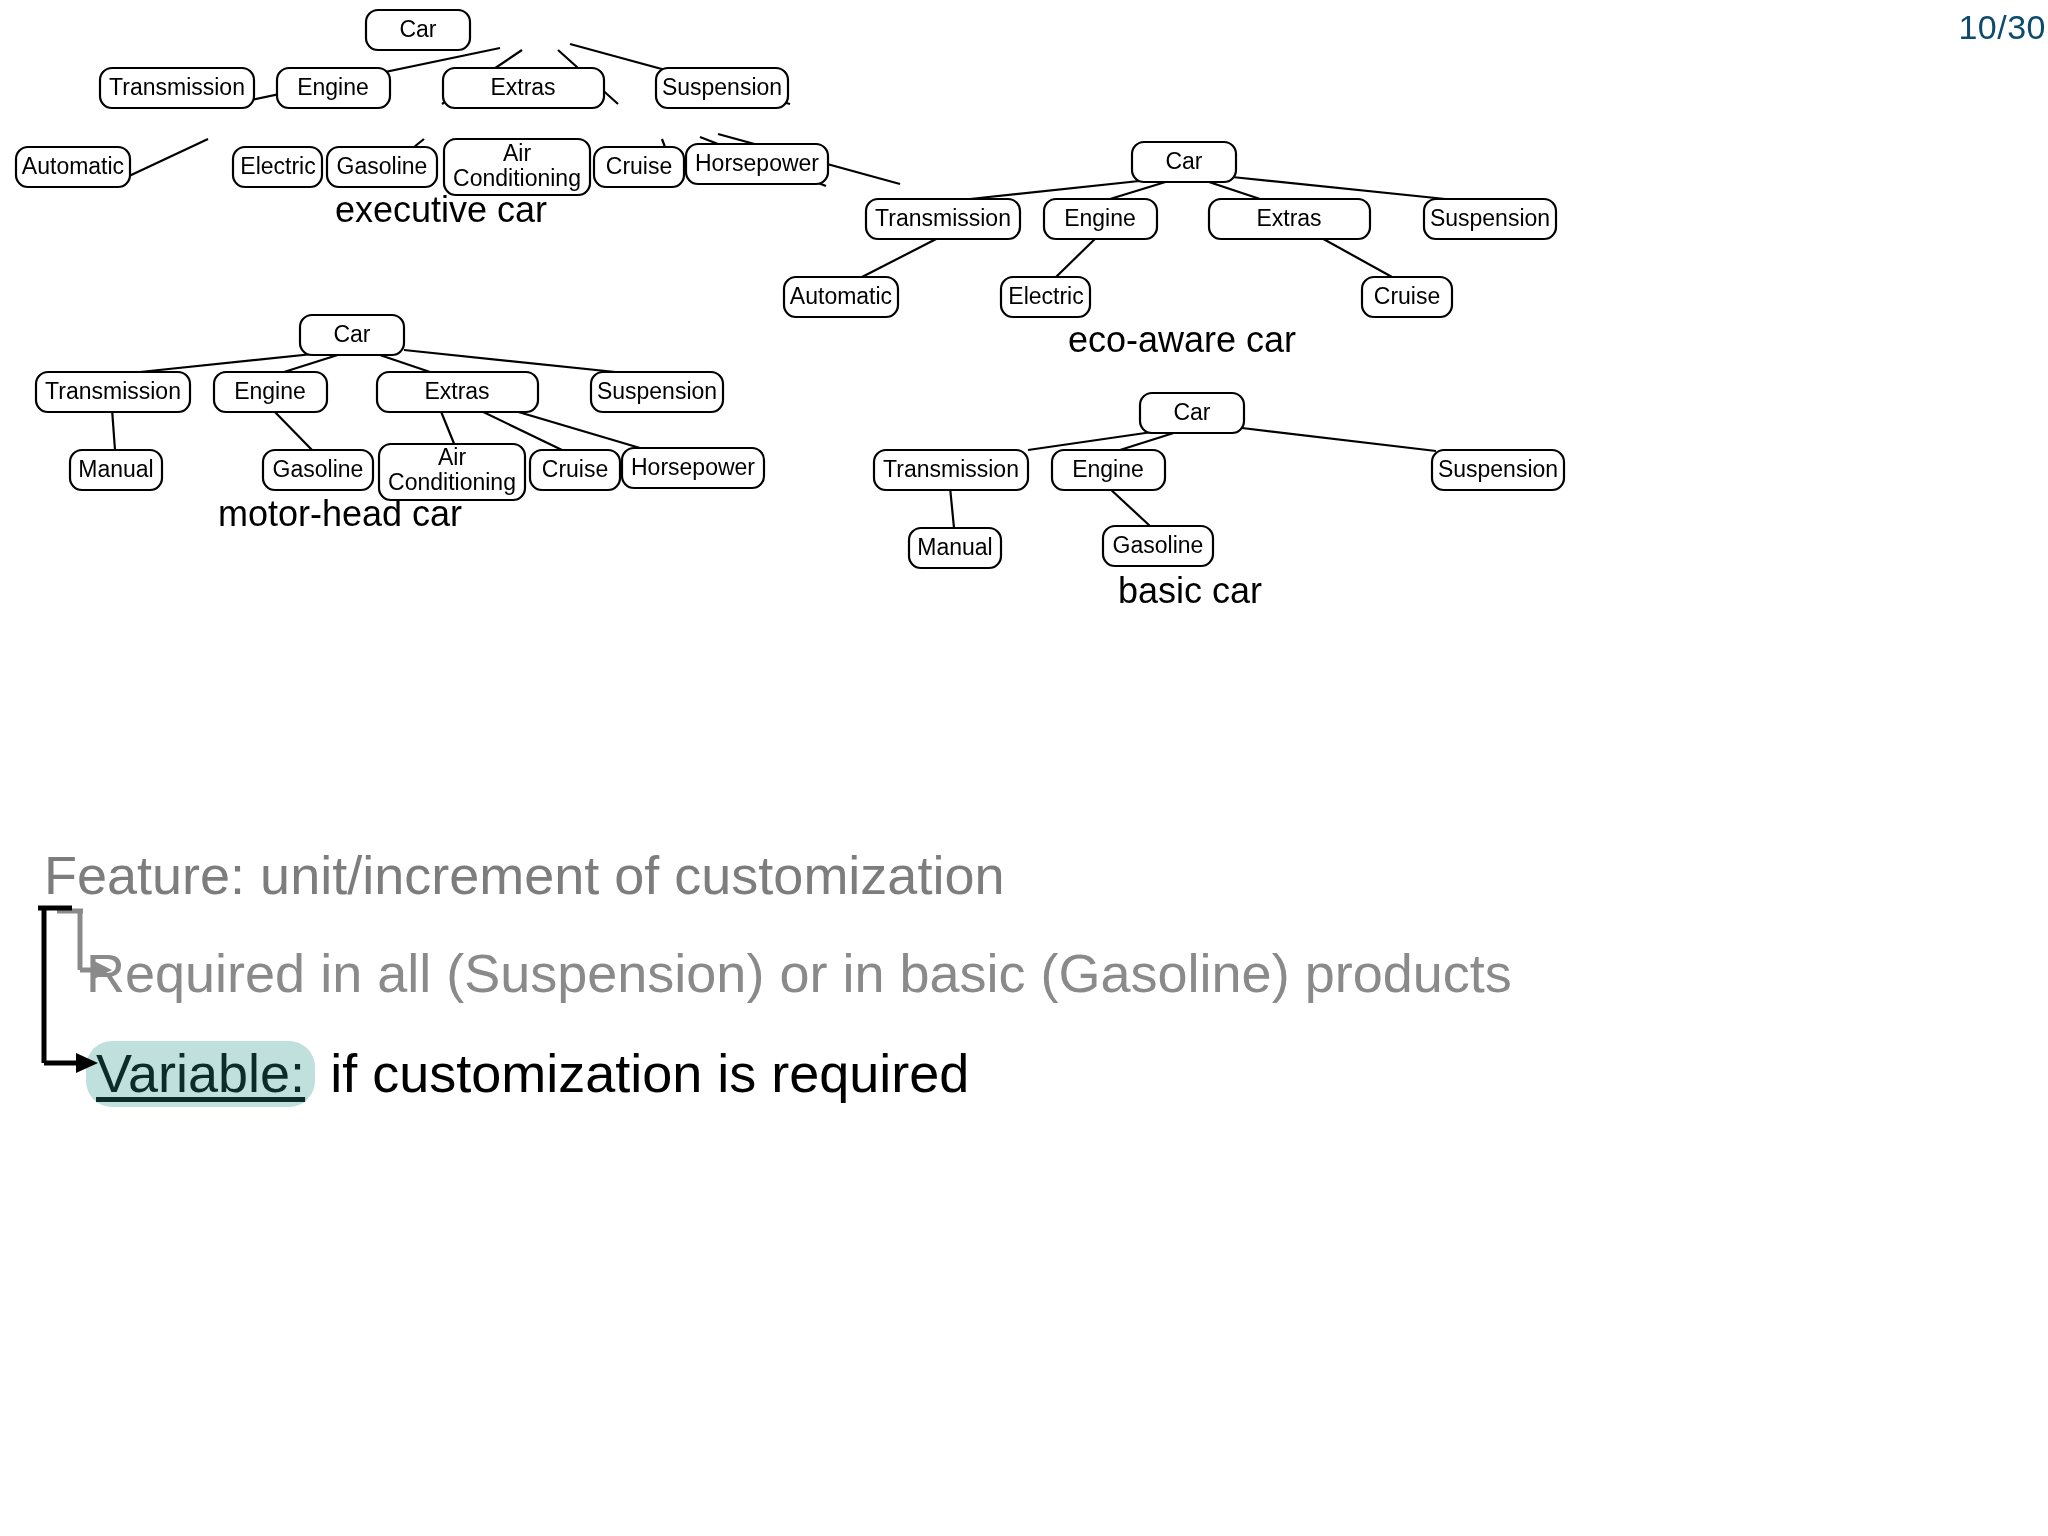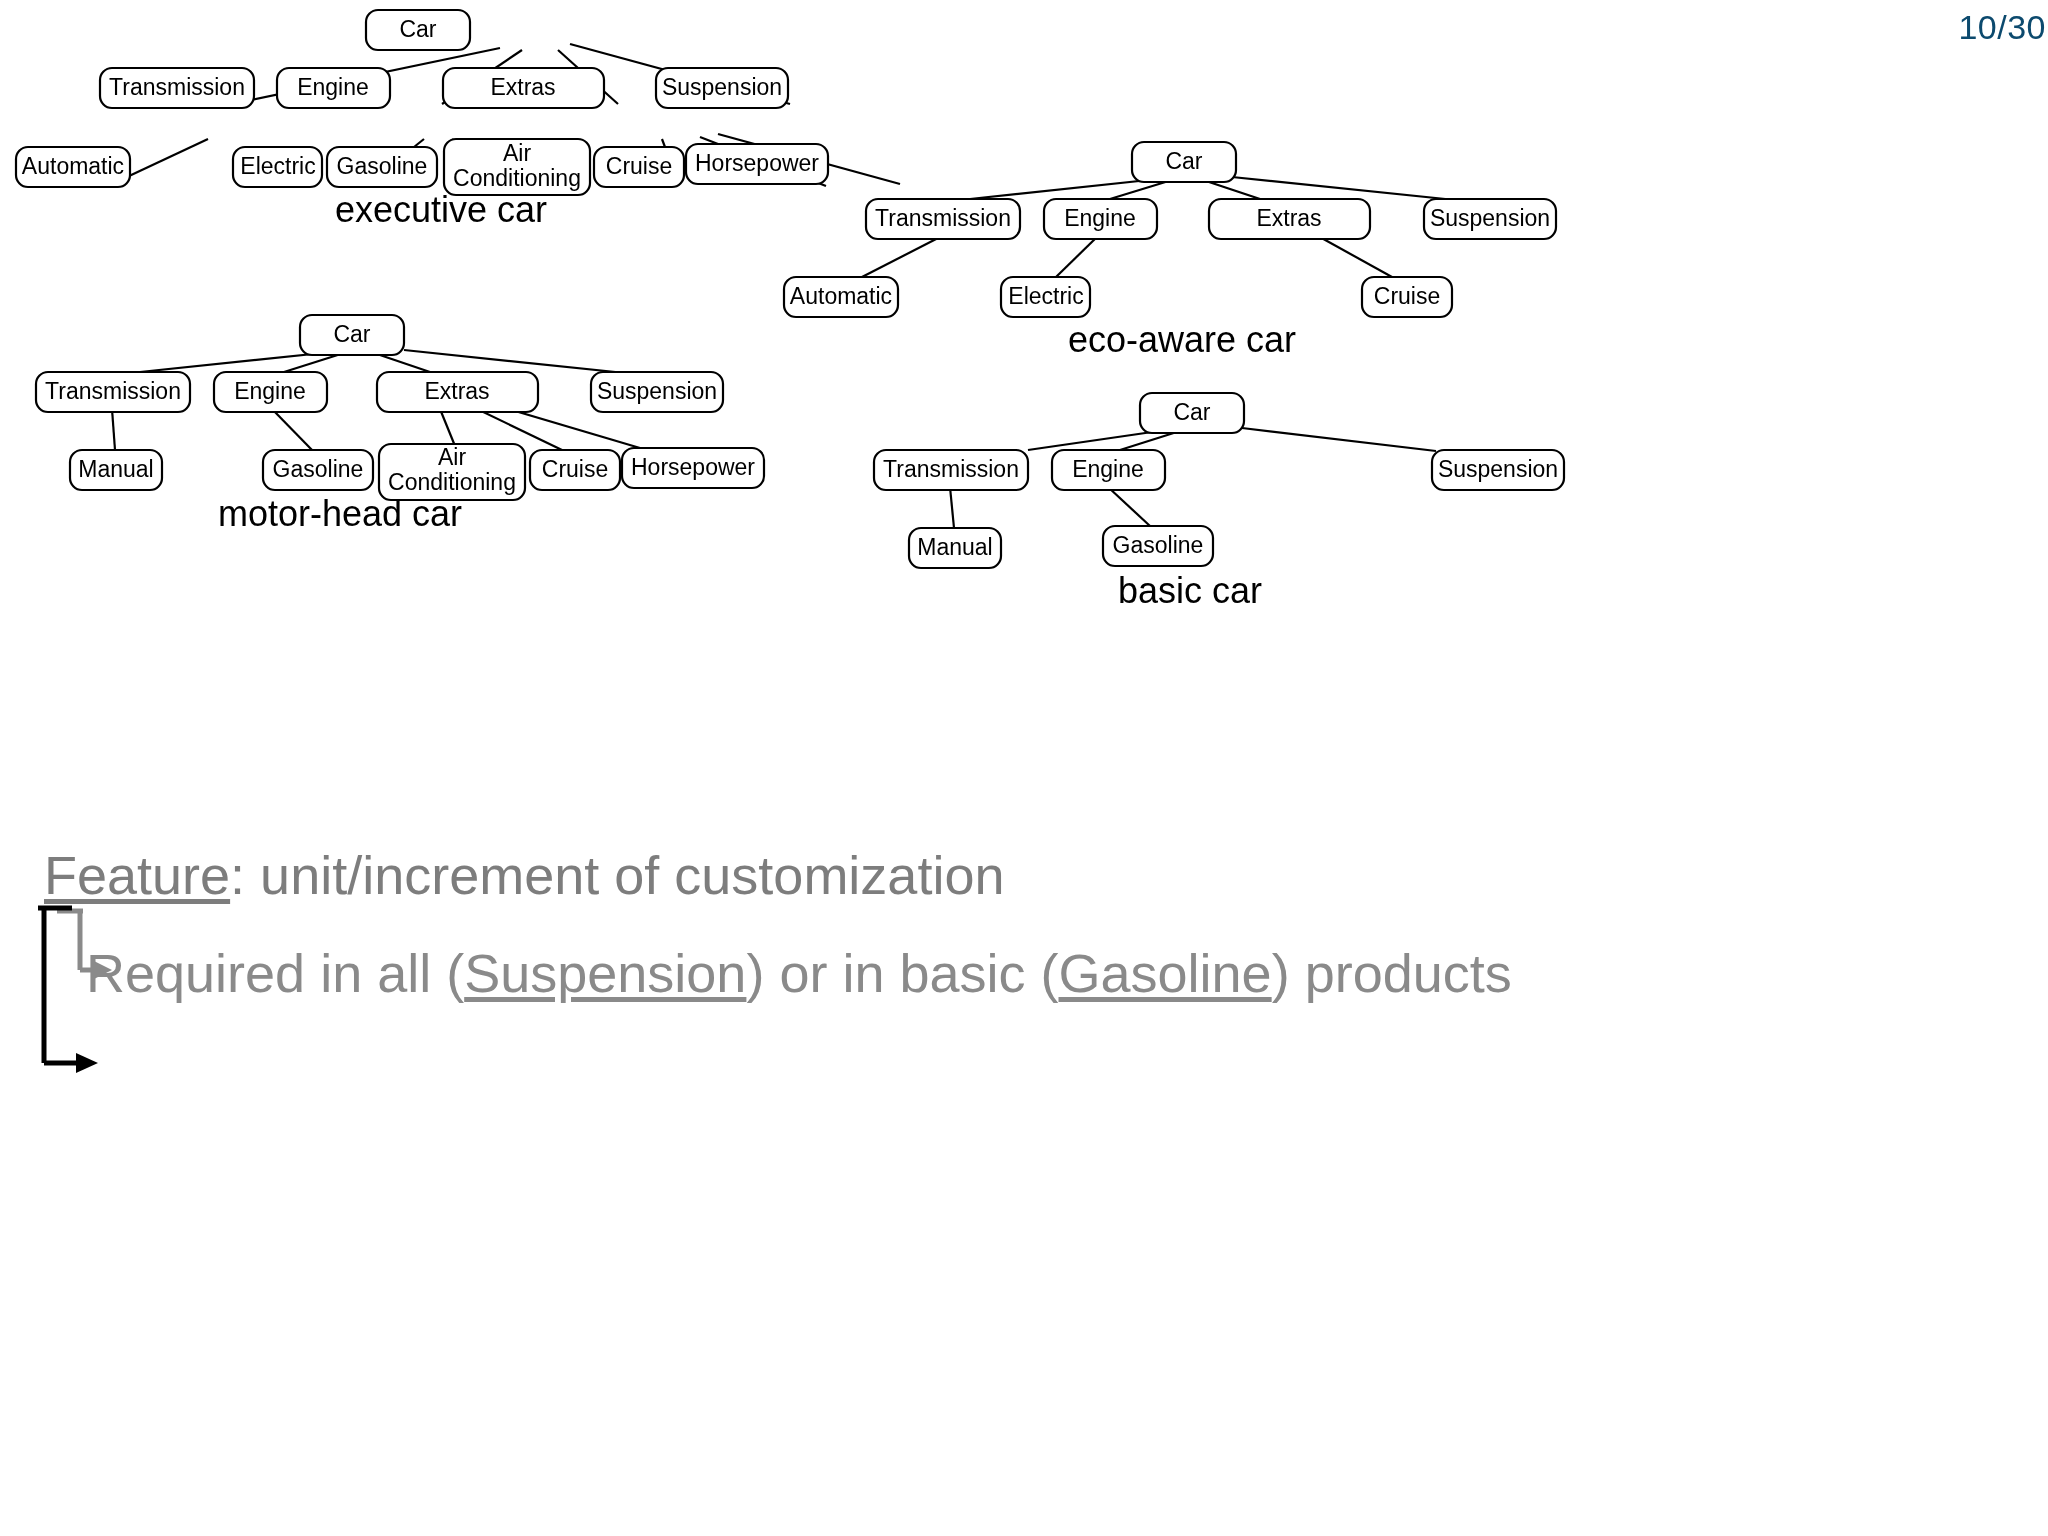--- a/index.html
+++ b/index.html
@@ -97,21 +97,21 @@
     color: #8a8a8a;
     line-height: 1.0;
   }
   .line-variable {
     left: 86px;
     top: 198px;
     font-size: 54px;
     color: #000000;
     line-height: 1.0;
   }
-  .u { text-decoration: underline; text-underline-offset: 5px; }
+  .u { text-underline-offset: 5px; }
 
   .hl {
     background: #bfe0dd;
     border-radius: 26px;
     padding: 2px 10px 4px 10px;
     color: #0d2b2b;
     text-decoration: underline;
     text-underline-offset: 5px;
   }
   .after-hl { color: #000000; }
@@ -339,20 +339,23 @@
   <div class="text-block">
 
     <div class="line line-feature">
       <span class="u">Feature</span><span>: unit/increment of customization</span>
     </div>
 
     <div class="line line-required">
       <span>Required in all (</span><span class="u">Suspension</span><span>)  or in basic (</span><span class="u">Gasoline</span><span>) products</span>
     </div>
 
+    <div class="line line-variable">
+      <span class="hl">Variable:</span><span class="after-hl"> if customization is required</span>
+    </div>
 
   </div>
 
   <div class="connector-layer">
     <svg width="400" height="300" viewBox="0 0 400 300" xmlns="http://www.w3.org/2000/svg">
 
       <g>
         <path d="M 57,63 L 83,63" stroke="#8a8a8a" stroke-width="5" fill="none"></path>
         <path d="M 80,63 L 80,122" stroke="#8a8a8a" stroke-width="5" fill="none"></path>
         <path d="M 80,122 L 96,122" stroke="#8a8a8a" stroke-width="5" fill="none"></path>

